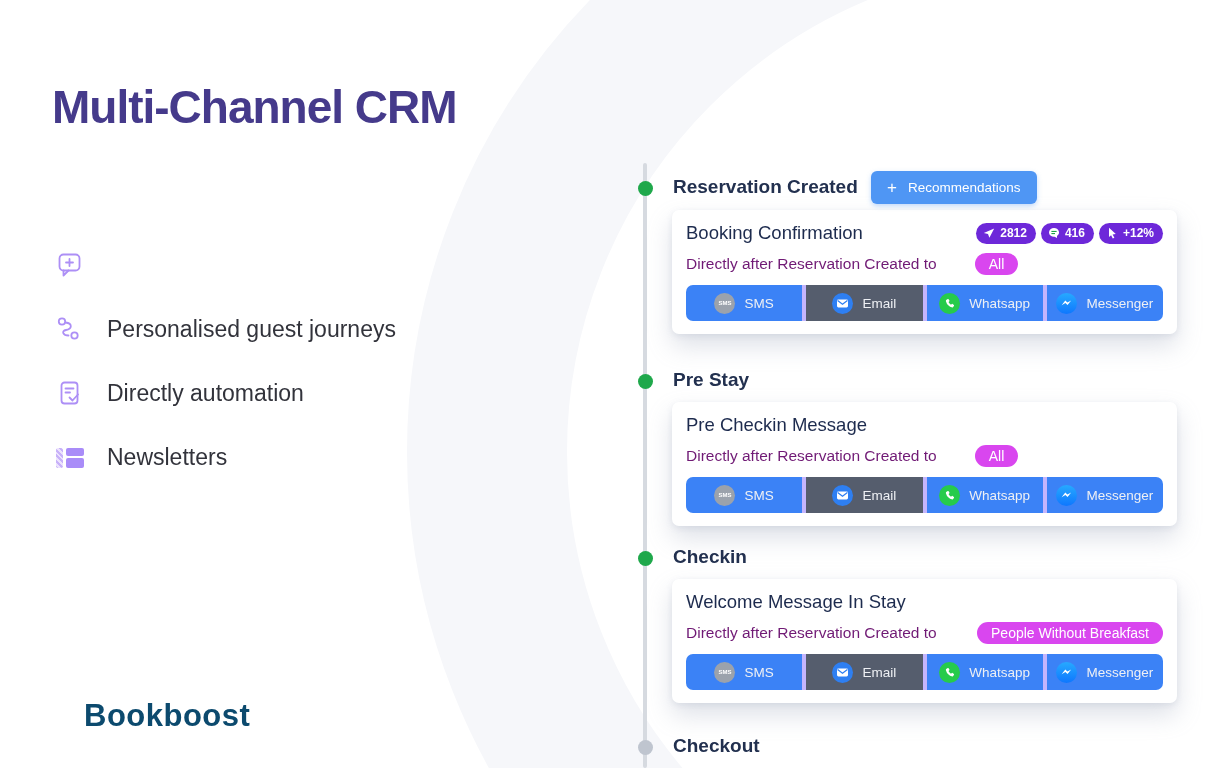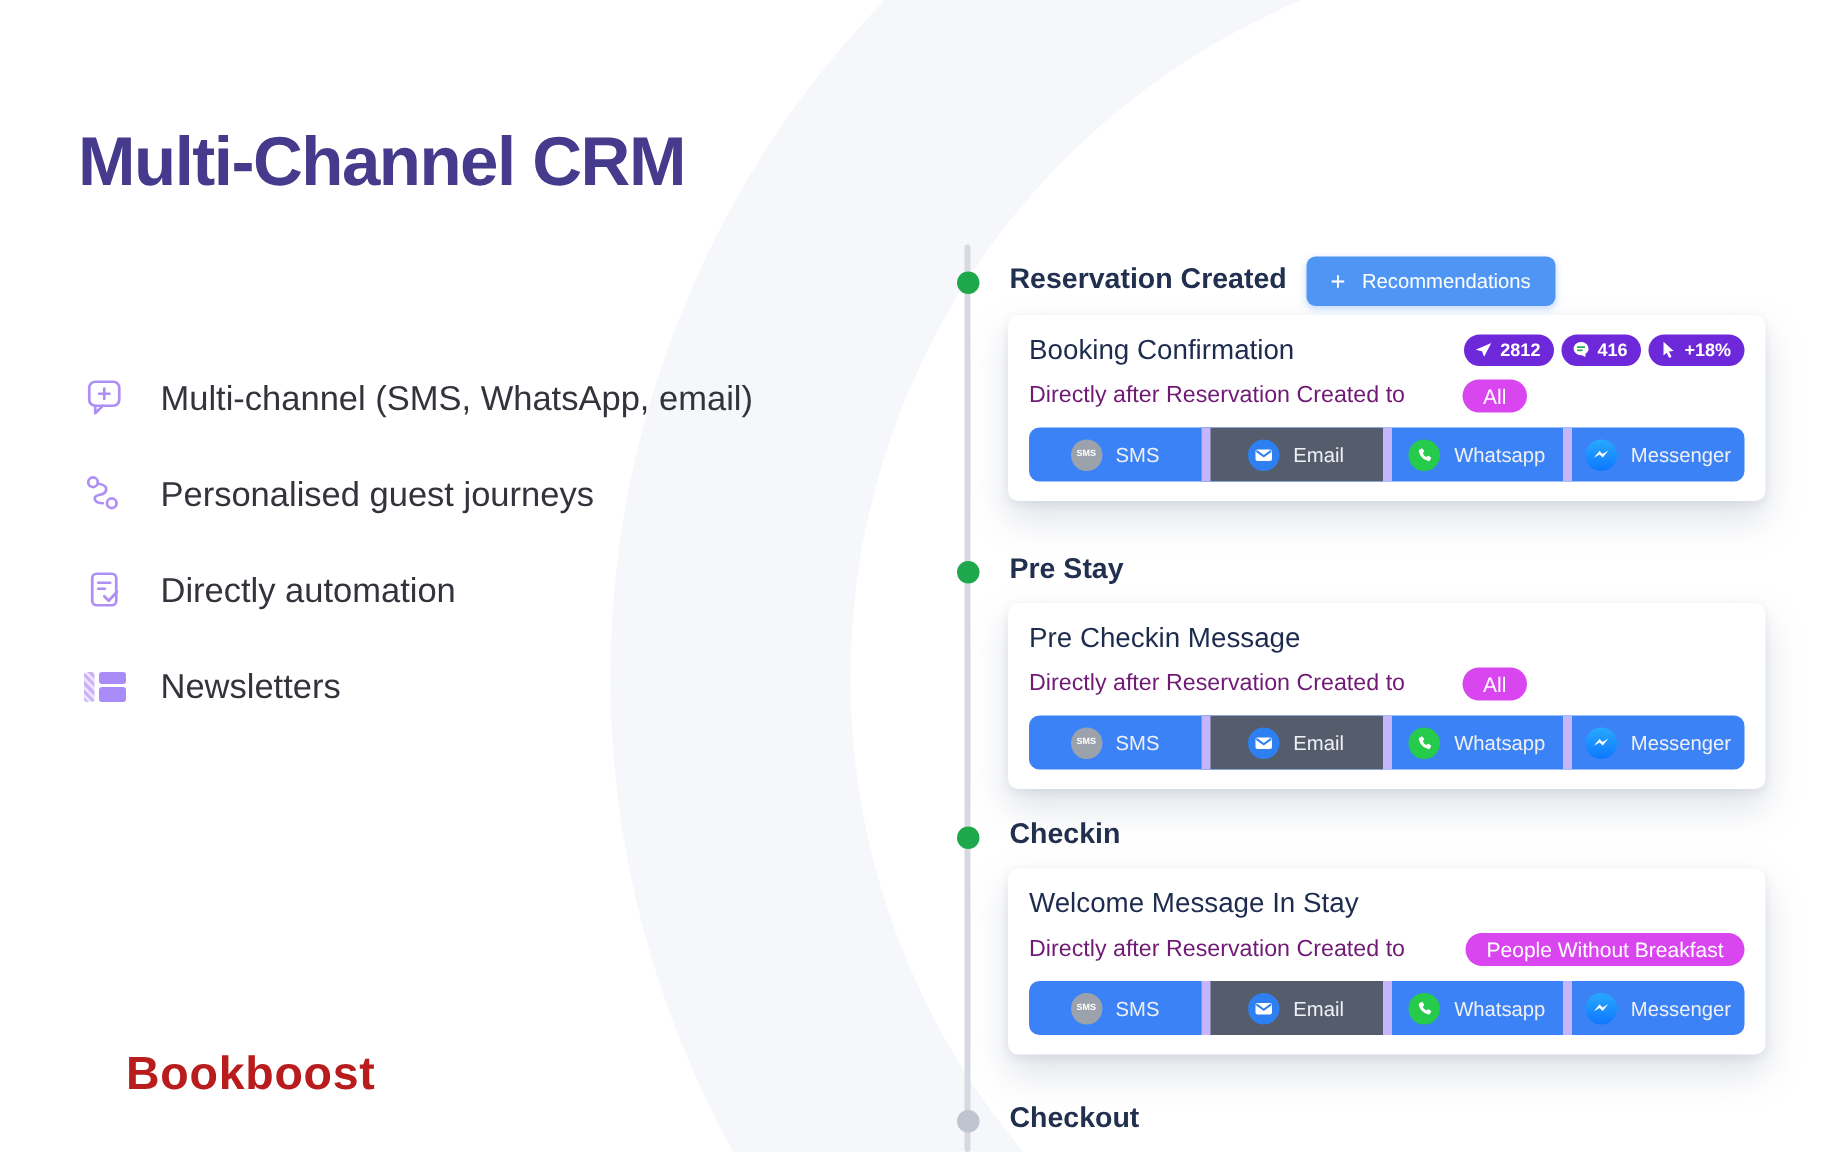--- a/index.html
+++ b/index.html
@@ -14,21 +14,21 @@
   .features{position:absolute;left:55px;top:246px;z-index:2;}
   .feature{display:flex;align-items:center;gap:22px;margin-bottom:26px;height:38px;}
   .feature-label{font-size:23px;color:#32333b;}
   .fi{width:30px;height:30px;flex:none;position:relative;}
   .fi svg{display:block;}
   .nl-strip{position:absolute;left:1px;top:6px;width:7px;height:20px;border-radius:2px;
             background:repeating-linear-gradient(45deg,#c8b2f9 0 2px,#ece2fd 2px 4px);}
   .nl-bar{position:absolute;left:11px;top:6px;width:18px;height:8px;border-radius:2px;background:#a98cf8;}
   .nl-block{position:absolute;left:11px;top:16px;width:18px;height:10px;border-radius:2px;background:#a98cf8;}
   .brand{position:absolute;left:84px;top:698px;z-index:2;font-size:31px;font-weight:700;
-         color:#b91c1c;letter-spacing:0.5px;}
+         color:#0c4a6e;letter-spacing:0.5px;}
   
   .tl-line{position:absolute;left:643px;top:163px;width:4px;height:605px;background:#d6dae0;
            border-radius:2px;z-index:1;}
   .tl-dot{position:absolute;width:15px;height:15px;border-radius:50%;z-index:3;left:638px;}
   .dot-green{background:#1fa84b;}
   .dot-gray{background:#bfc5cf;}
   .tl-label{position:absolute;left:673px;z-index:3;font-size:19px;font-weight:700;color:#22304f;}
   .rec-btn{position:absolute;left:871px;top:171px;z-index:3;height:33px;padding:0 16px;
            background:#4f96f4;border-radius:6px;color:#fff;display:flex;align-items:center;gap:11px;
            font-size:13.5px;box-shadow:0 2px 5px rgba(79,150,244,.35);cursor:pointer;}
@@ -42,21 +42,21 @@
   .badges{display:flex;gap:5px;}
   .badge{background:#6d28d9;color:#fff;border-radius:11px;height:21px;display:flex;align-items:center;
          gap:5px;padding:0 9px 0 7px;font-size:12px;font-weight:700;}
   .card-sub-row{display:flex;align-items:center;margin-top:9px;}
   .card-sub{font-size:15.5px;color:#701a75;}
   .pill{background:#d946ef;color:#fff;border-radius:13px;padding:3px 14px;font-size:14px;
         font-weight:400;margin-left:38px;white-space:nowrap;cursor:pointer;}
   .pill.right{margin-left:auto;}
   .chan-bar{display:flex;margin-top:10px;height:36px;background:#3b82f6;border-radius:7px;overflow:hidden;}
   .chan{flex:1;display:flex;align-items:center;justify-content:center;gap:9px;font-size:13.5px;
-        color:#eef0f4;border-left:6px solid #c4b5fd;cursor:pointer;}
+        color:#eef0f4;border-left:4px solid #c4b5fd;cursor:pointer;}
   .chan:first-child{border-left:none;}
   .chan.sel{background:#555d6d;}
   .cicon{width:21px;height:21px;border-radius:50%;display:flex;align-items:center;justify-content:center;flex:none;}
   .cicon.sms{background:#9ba2ac;color:#fff;font-size:6px;font-weight:700;}
   .cicon.email{background:#2e7ff2;}
   .cicon.wa{background:#26cb4b;}
   .cicon.ms{background:linear-gradient(180deg,#27a9ff,#0e77fe);}
 </style>
 </head>
 <body>
@@ -68,21 +68,20 @@
 
   <div class="features">
     <div class="feature">
       <span class="fi">
         <svg width="30" height="30" viewBox="0 0 30 30" fill="none" stroke="#ad8ff6" stroke-width="1.8" stroke-linecap="round" stroke-linejoin="round">
           <rect x="4.5" y="4.5" width="20" height="16" rx="4"></rect>
           <path d="M8.5 20.5 v5 l5 -5"></path>
           <path d="M14.5 9 v7 M11 12.5 h7"></path>
         </svg>
       </span>
-      <span class="feature-label">Multi-channel (SMS, WhatsApp, email)</span>
     </div>
     <div class="feature">
       <span class="fi">
         <svg width="30" height="30" viewBox="0 0 30 30" fill="none" stroke="#ad8ff6" stroke-width="1.8" stroke-linecap="round">
           <circle cx="7" cy="7.5" r="3.2"></circle>
           <path d="M10.5 8.5 C18 9.5 17 15 11 16 C6 17 8 21.5 13.5 21.5"></path>
           <circle cx="19.5" cy="21.5" r="3.2"></circle>
         </svg>
       </span>
       <span class="feature-label">Personalised guest journeys</span>
@@ -140,21 +139,21 @@
             <path d="M6 1 a5 4.4 0 1 0 0 8.8 l0.6 0 L9 11 l0 -2.1 A5 4.4 0 0 0 6 1 Z" fill="#fff"></path>
             <rect x="3.4" y="3.9" width="5.2" height="1.1" fill="#1ca44a"></rect>
             <rect x="3.4" y="6" width="3.6" height="1.1" fill="#1ca44a"></rect>
           </svg>
           <span>416</span>
         </span>
         <span class="badge">
           <svg width="12" height="12" viewBox="0 0 12 12">
               <path d="M3 0.8 L9.8 7 L6.6 7.4 L8.4 10.8 L6.8 11.6 L5.1 8.2 L3 10 Z" fill="#fff"></path>
             </svg>
-          <span>+18%</span>
+          <span>+12%</span>
         </span>
       </span>
     </div>
     <div class="card-sub-row">
       <span class="card-sub">Directly after Reservation Created to</span>
       <span class="pill">All</span>
     </div>
     <div class="chan-bar">
       <span class="chan">
         <span class="cicon sms">SMS</span>

